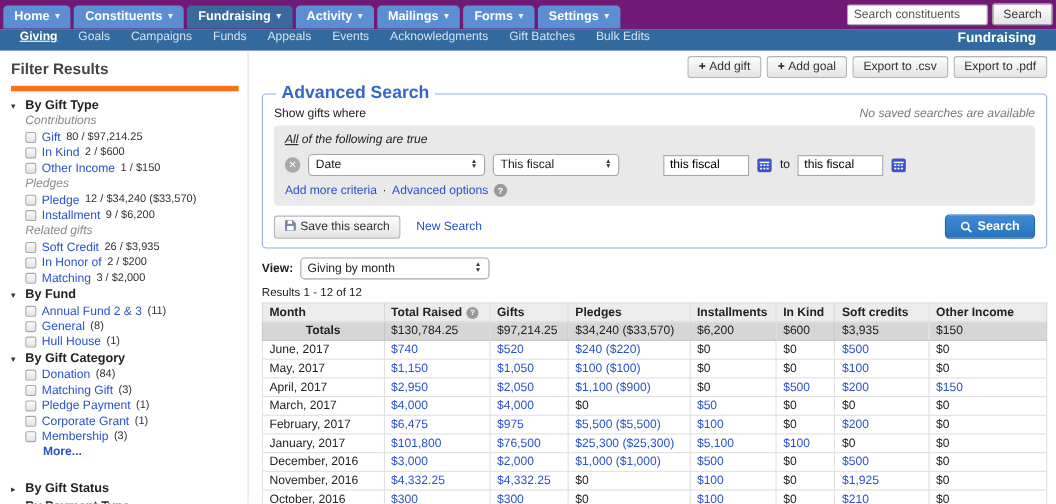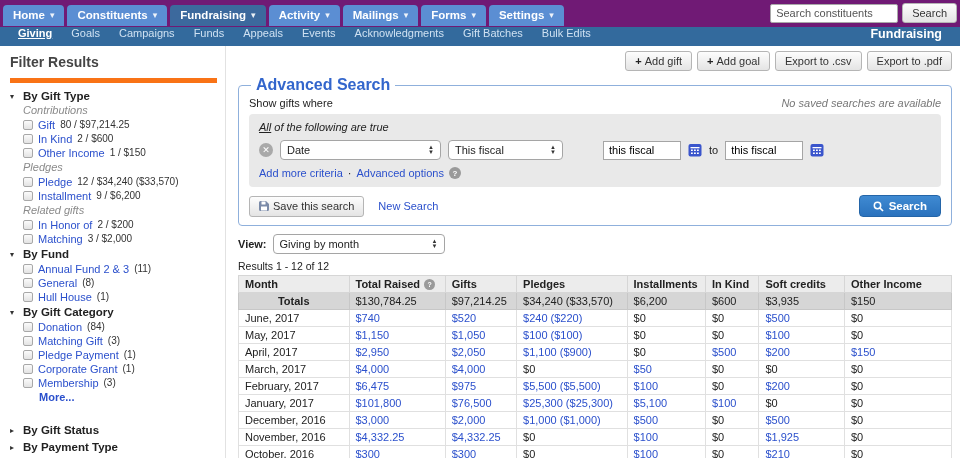--- a/index.html
+++ b/index.html
@@ -172,20 +172,25 @@
               <span class="tree-suffix">12 / $34,240 ($33,570)</span>
             </div>
             <div class="tree-item">
               <span class="cb"></span>
               <span class="tree-link">Installment</span>
               <span class="tree-suffix">9 / $6,200</span>
             </div>
             <div class="tree-sub">Related gifts</div>
             <div class="tree-item">
               <span class="cb"></span>
+              <span class="tree-link">Soft Credit</span>
+              <span class="tree-suffix">26 / $3,935</span>
+            </div>
+            <div class="tree-item">
+              <span class="cb"></span>
               <span class="tree-link">In Honor of</span>
               <span class="tree-suffix">2 / $200</span>
             </div>
             <div class="tree-item">
               <span class="cb"></span>
               <span class="tree-link">Matching</span>
               <span class="tree-suffix">3 / $2,000</span>
             </div>
           </div>
           <div class="tree-section">

